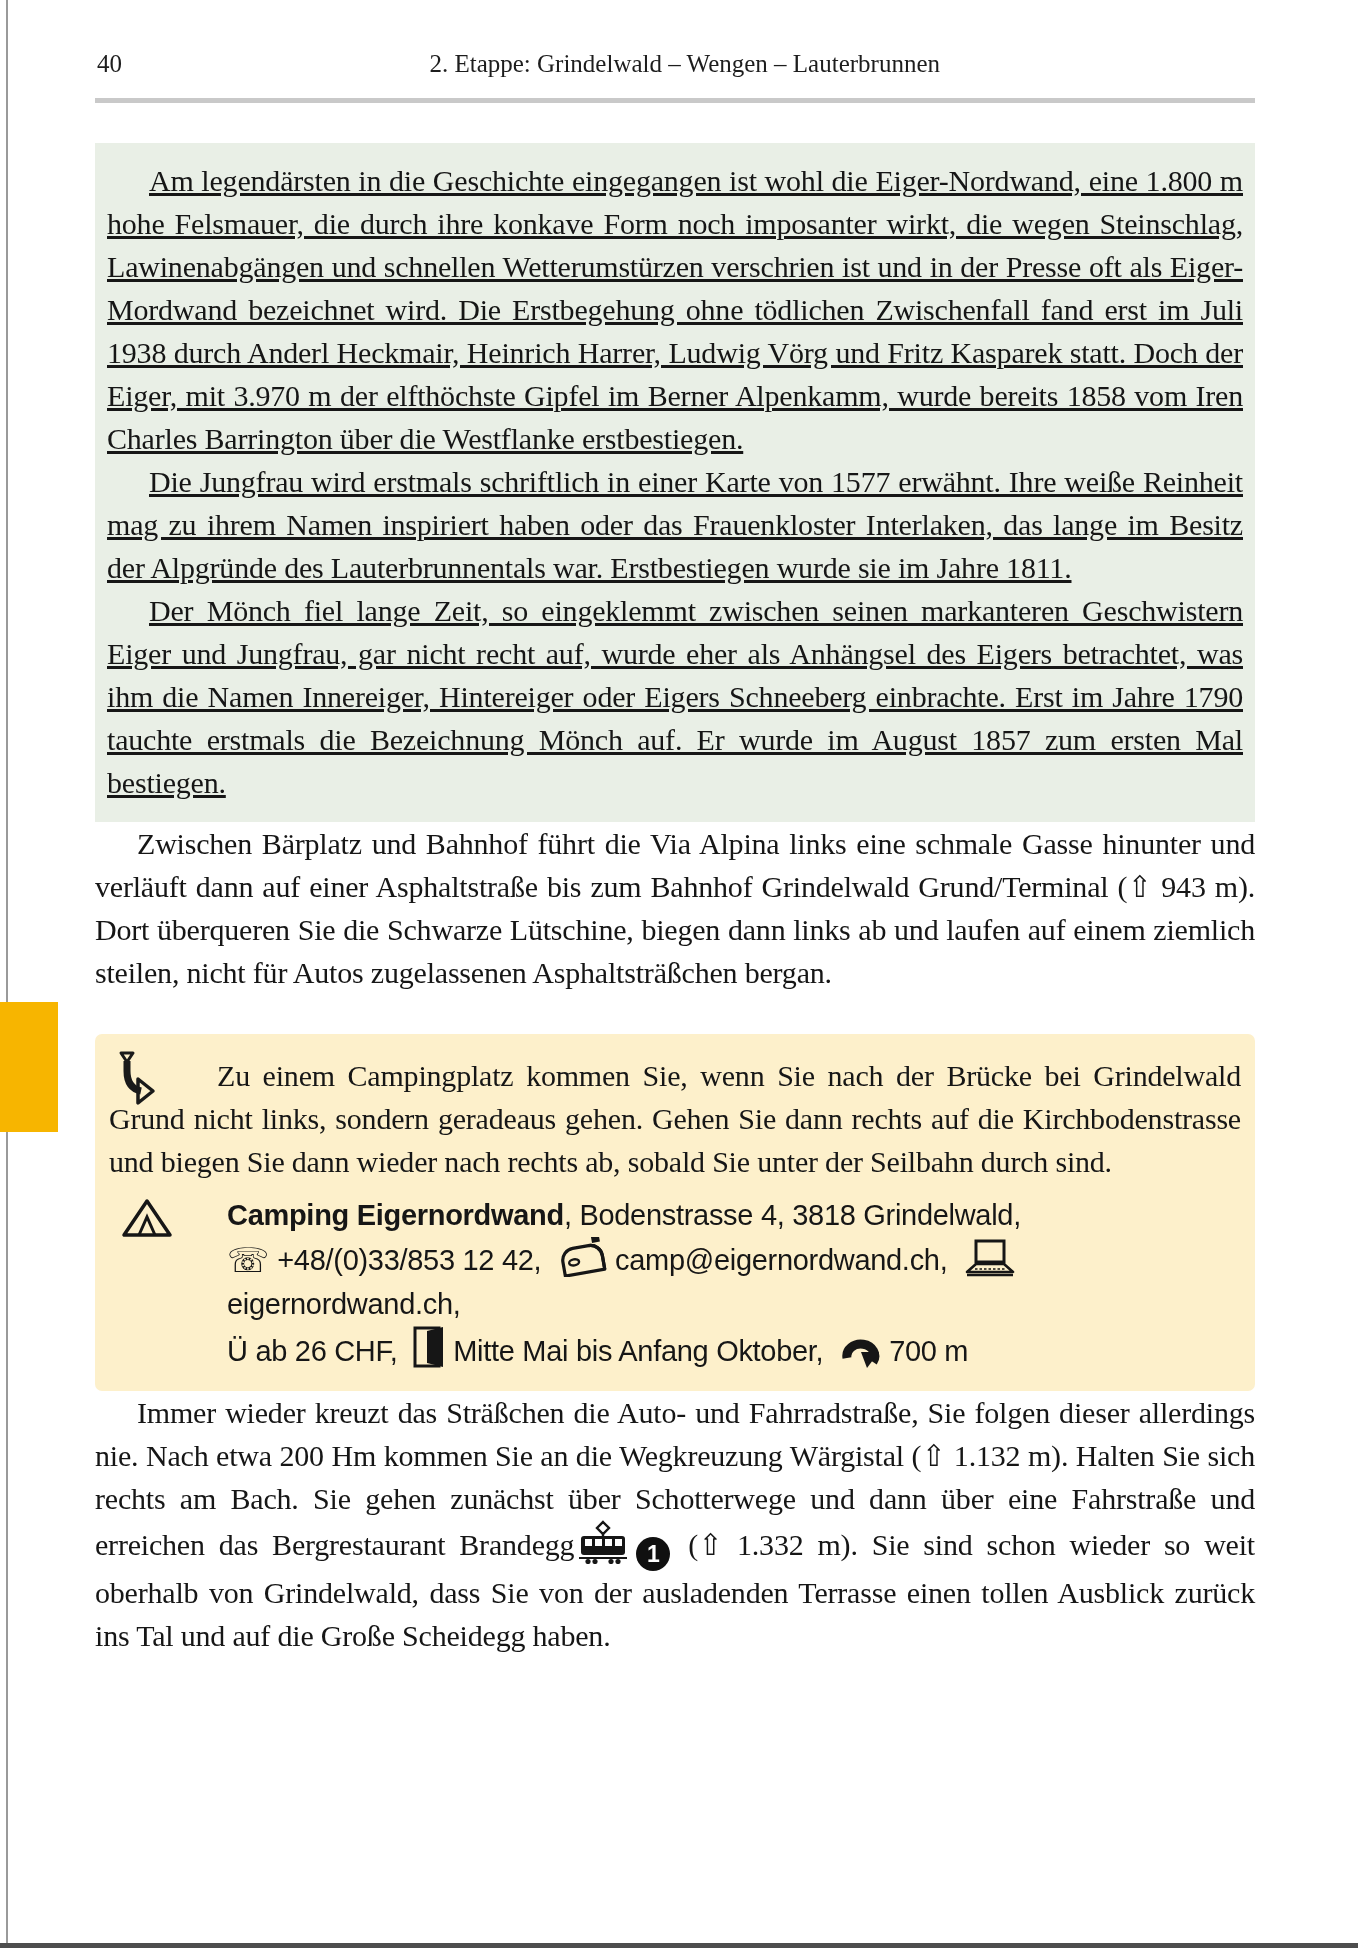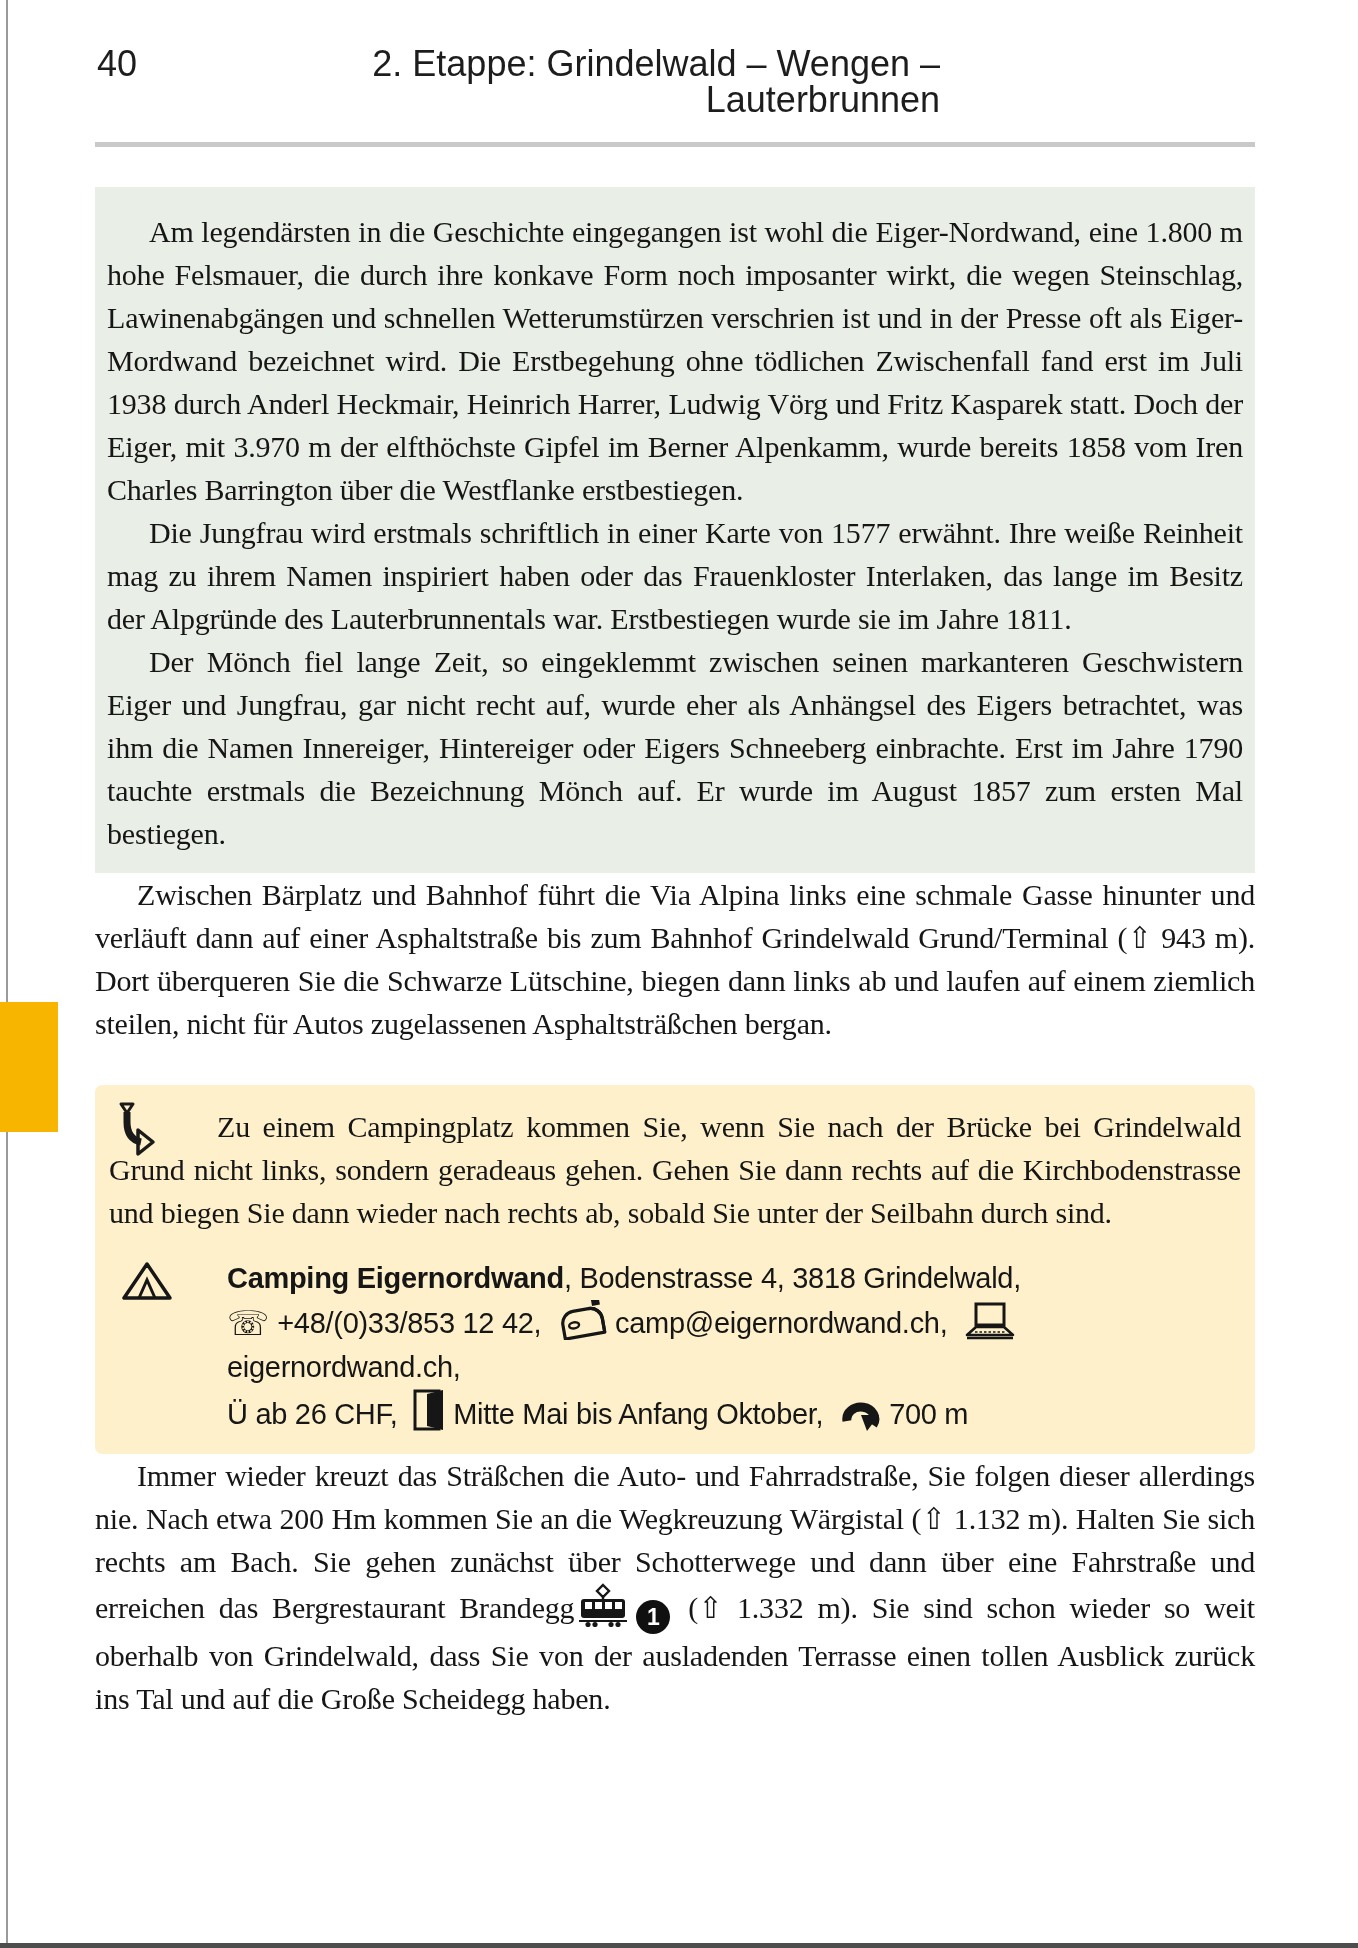--- a/index.html
+++ b/index.html
@@ -22,51 +22,52 @@
   }
   .gold-marker {
     position: absolute; left: 0; top: 1002px;
     width: 58px; height: 130px;
   }
   .content {
     position: absolute; left: 95px; top: 46px; width: 1160px;
   }
   .header {
     position: relative;
-    font-family: Liberation Sans, sans-serif;
-    font-size: 36px; line-height: 36px; color: #1d1d1d;
+    font-family: Liberation Serif, serif;
+    font-size: 25px; line-height: 36px; color: #1d1d1d;
     border-bottom: 5px solid #c9c9c9;
-    padding-bottom: 24px;
+    padding-bottom: 16px;
   }
   .page-num { position: absolute; left: 2px; top: 0; }
   .header-title { display: block; width: 760px; margin-left: 85px; text-align: right; }
 
   .green-box {
     margin-top: 40px;
-    padding: 23px 12px 18px 12px;
+    padding: 16px 12px 18px 12px;
+    text-decoration: underline;
   }
   .green-box p, .body-para, .tip-para {
     margin: 0;
     font-size: 30px;
     line-height: 43px;
     letter-spacing: -0.2px;
     text-align: justify;
     text-indent: 42px;
   }
   .body-para { }
   .tip-box {
     position: relative;
     margin-top: 40px;
     padding: 20px 14px 18px 14px;
   }
   .tip-icon { position: absolute; left: 18px; top: 16px; }
   .tip-para { text-indent: 108px; }
   .camping {
     position: relative;
-    margin-top: 22px;
+    margin-top: 10px;
     padding-left: 118px;
     font-family: "Liberation Sans", sans-serif;
     font-size: 29px;
     line-height: 44px;
     letter-spacing: -0.3px;
     text-indent: 0;
   }
   .tent-icon { position: absolute; left: 10px; top: 4px; }
   .camp-bold { font-weight: bold; }
   .glyph-icon {

